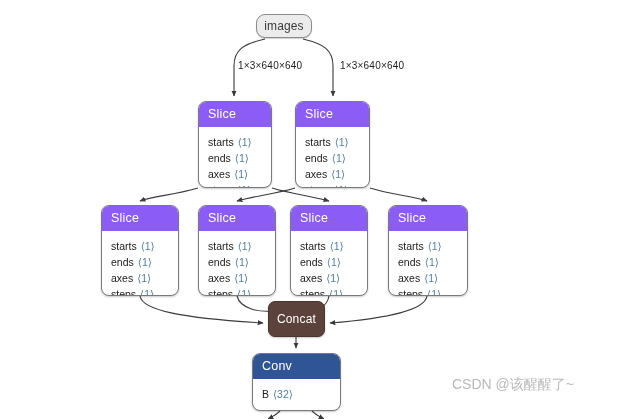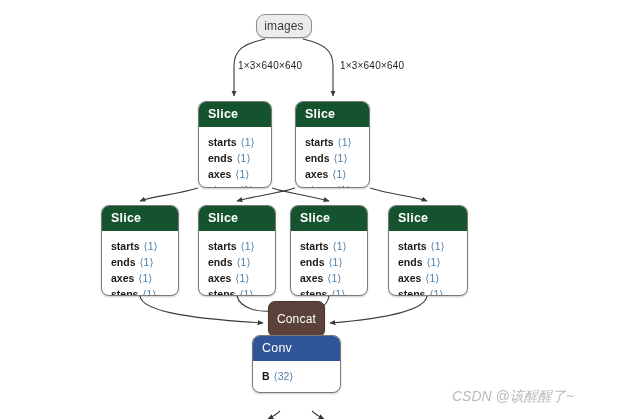--- a/index.html
+++ b/index.html
@@ -59,33 +59,33 @@
     overflow: hidden;
   }
   .card-header {
     height: 25px;
     line-height: 25px;
     padding: 0 0 0 9px;
     font-size: 12.5px;
     color: #ffffff;
     letter-spacing: .2px;
   }
-  .card-header.brown { background: #14532d; font-weight: bold; }
+  .card-header.brown { background: #8b5cf6; }
   .card-header.blue  { background: #2f5596; }
   .card-body {
     padding: 7px 9px 7px 9px;
   }
   .attr-row {
     font-size: 10.5px;
     line-height: 16px;
     white-space: nowrap;
   }
   .attr-name {
     color: #1a1a1a;
-    font-weight: bold;
+    font-weight: normal;
   }
   .attr-val {
     color: #4f7fa8;
     margin-left: 4px;
   }
 
   
   .op-node {
     background: #5b423a;
     border: 1px solid #4a352e;
@@ -268,24 +268,24 @@
       <div class="attr-row">
         <span class="attr-name">steps</span><span class="attr-val">⟨1⟩</span>
       </div>
     </div>
   </div>
 
   <div class="node op-node" style="left:268px; top:301px; width:57px; height:36px;">
     <span class="op-label">Concat</span>
   </div>
 
-  <div class="node card" style="left:252px; top:335px; width:89px; height:58px;">
+  <div class="node card" style="left:252px; top:353px; width:89px; height:58px;">
     <div class="card-header blue">Conv</div>
     <div class="card-body">
       <div class="attr-row">
         <span class="attr-name">B</span><span class="attr-val">⟨32⟩</span>
       </div>
     </div>
   </div>
 
-  <div class="watermark" style="left:452px; top:388px;font-style:italic;">CSDN @该醒醒了~</div>
+  <div class="watermark" style="left:452px; top:376px;">CSDN @该醒醒了~</div>
 
 </div>
 
 </body></html>

